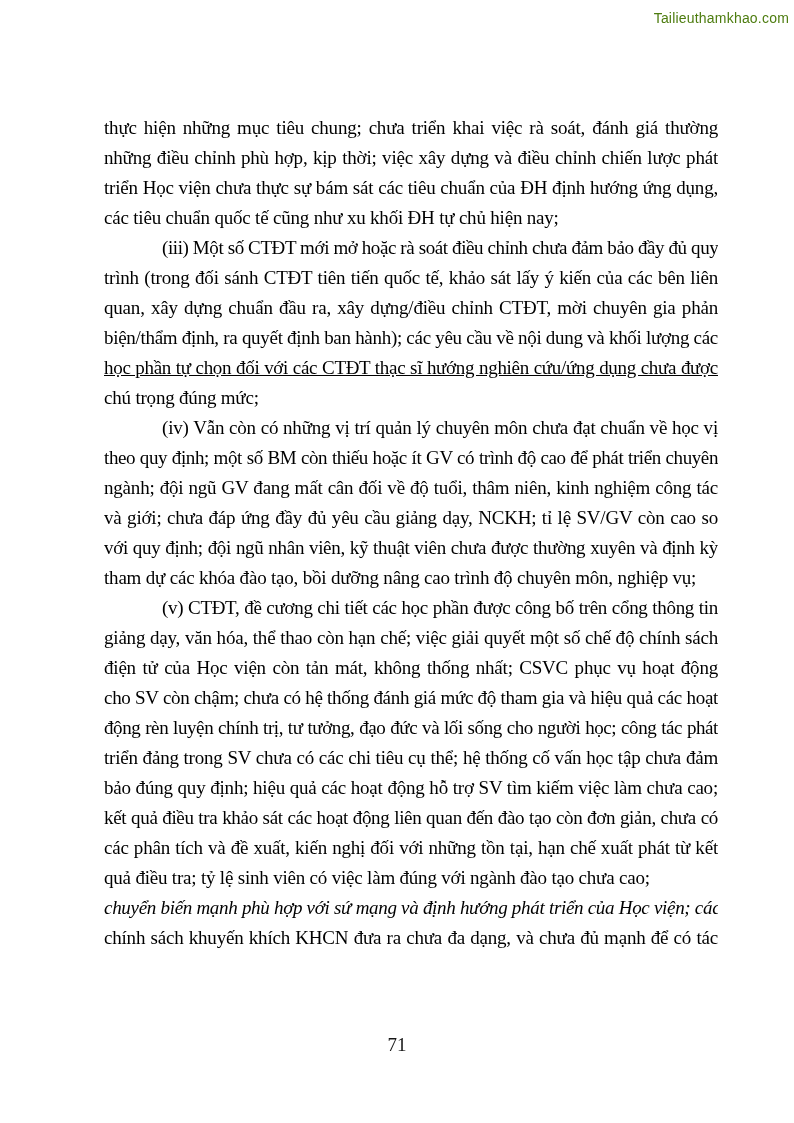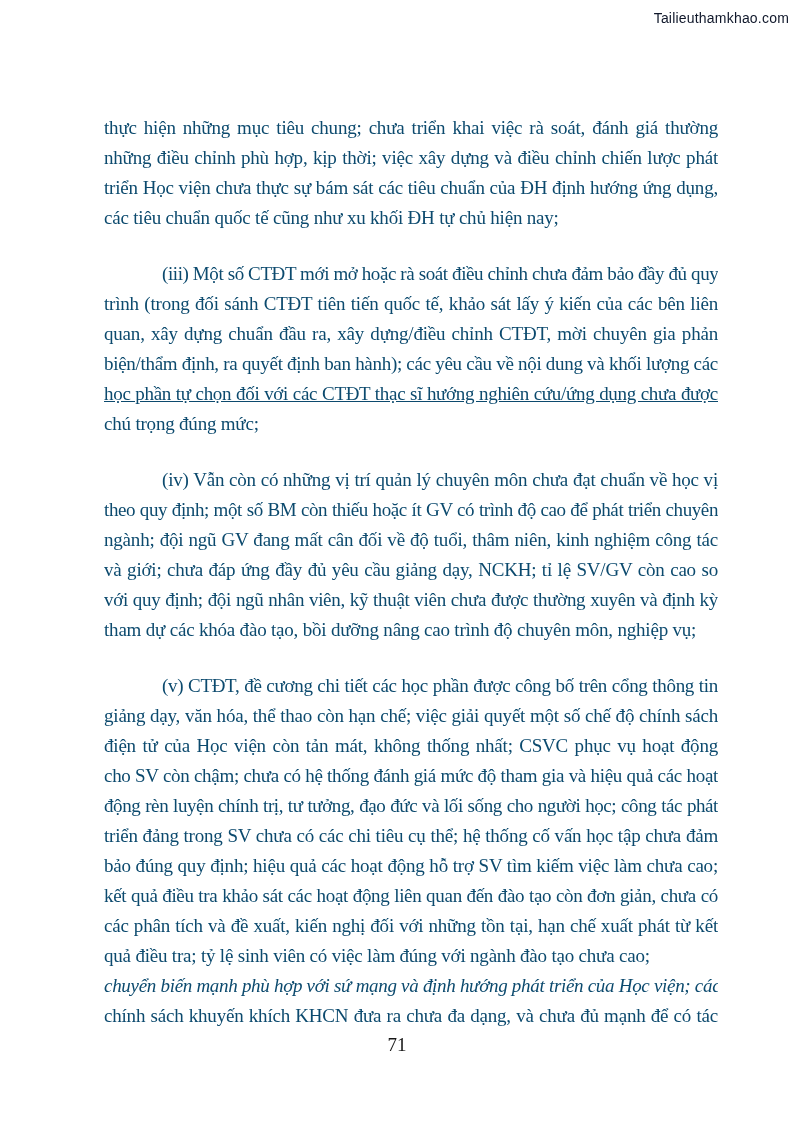--- a/index.html
+++ b/index.html
@@ -10,41 +10,41 @@
     background: #ffffff;
     overflow: hidden;
     font-family: "Liberation Serif", "DejaVu Serif", serif;
   }
   .watermark {
     position: absolute;
     top: 10px;
     right: 5px;
     font-family: "Liberation Sans", "DejaVu Sans", sans-serif;
     font-size: 14px;
-    color: #0f172a;
+    color: #4d7c0f;
     letter-spacing: 0.2px;
   }
   .doc-body {
     position: absolute;
     top: 113px;
     left: 104px;
     width: 614px;
-    color: #0c4a6e;
+    color: #000000;
   }
   .tline {
     font-size: 19px;
     line-height: 30px;
     height: 30px;
     letter-spacing: -0.2px;
     white-space: nowrap;
     overflow: hidden;
     text-align: justify;
     text-align-last: justify;
   }
-  .tline.ind { text-indent: 58px; margin-top: 26px; }
+  .tline.ind { text-indent: 58px; }
   .tline.pend { text-align-last: left; }
   .page-number {
     position: absolute;
     top: 1032px;
     left: 0;
     width: 794px;
     text-align: center;
     font-size: 19px;
     line-height: 26px;
     color: #151515;

